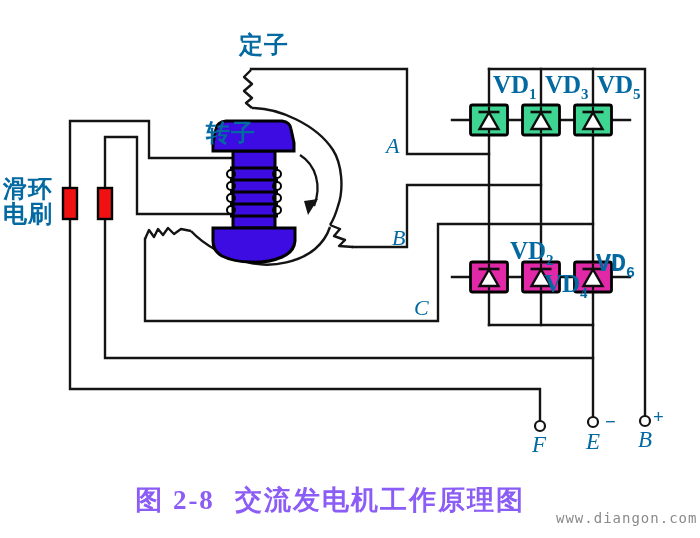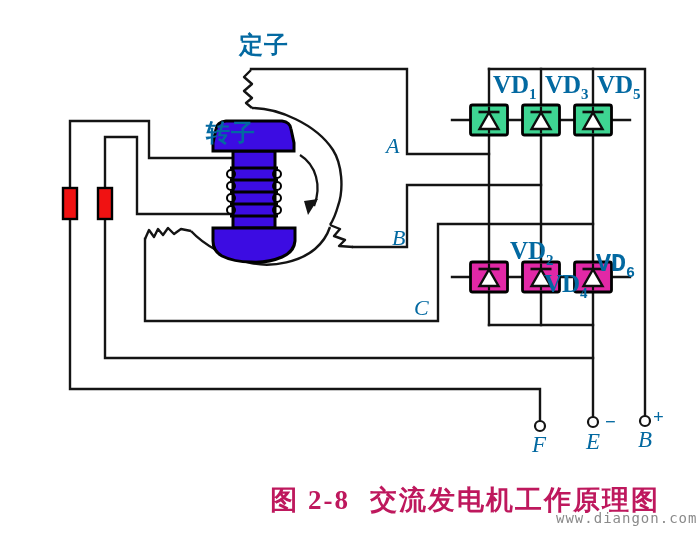--- a/index.html
+++ b/index.html
@@ -12,22 +12,22 @@
     position:absolute;color:#0369a1;font-size:24px;line-height:25px;
     white-space:nowrap;font-family:"Liberation Serif","DejaVu Serif",serif;
   }
   .cn{font-weight:600;letter-spacing:1px;}
   .vd{font-size:25px;line-height:26px;font-weight:600;}
   .vd sub{font-size:15px;line-height:0;}
   .it{font-style:italic;font-size:22px;}
   .term{font-style:italic;font-size:23px;}
   .sign{font-style:normal;font-size:19px;font-weight:600;}
   .caption{
-    position:absolute;left:0;top:482px;width:660px;text-align:right;
-    font-size:27px;color:#be185d;font-weight:600;letter-spacing:2px;
+    position:absolute;left:0;top:482px;width:660px;text-align:center;
+    font-size:27px;color:#8b5cf6;font-weight:600;letter-spacing:2px;
   }
   .caption .cap-title{margin-left:20px;}
   .watermark{
     position:absolute;left:556px;top:510px;font-size:14px;color:#8a8a8a;
     font-family:"DejaVu Sans Mono","Liberation Mono",monospace;letter-spacing:1px;
   }
 </style>
 </head>
 <body>
 
@@ -121,20 +121,24 @@
 
     <g fill="#ffffff" stroke="#141414" stroke-width="2.2">
       <circle cx="540" cy="426" r="5"></circle>
       <circle cx="593" cy="422" r="5"></circle>
       <circle cx="645" cy="421" r="5"></circle>
     </g>
   </svg>
 
   <div class="lbl cn" style="left:239px;top:33px;">定子</div>
   <div class="lbl cn" style="left:158px;top:121px;margin-left:48px;">转子</div>
+  <div class="lbl cn" style="left:3px;top:177px;">
+    <span style="display:block;">滑环</span>
+    <span style="display:block;">电刷</span>
+  </div>
 
   <div class="lbl vd" style="left:493px;top:72px;"><span>VD</span><sub>1</sub></div>
   <div class="lbl vd" style="left:545px;top:72px;"><span>VD</span><sub>3</sub></div>
   <div class="lbl vd" style="left:597px;top:72px;"><span>VD</span><sub>5</sub></div>
   <div class="lbl vd" style="left:491px;top:238px;margin-left:19px;"><span>VD</span><sub>2</sub></div>
   <div class="lbl vd" style="left:544px;top:238px;margin-top:33px;"><span>VD</span><sub>4</sub></div>
   <div class="lbl vd" style="left:596px;top:252px;font-family:Liberation Mono, monospace;"><span>VD</span><sub>6</sub></div>
 
   <div class="lbl it" style="left:386px;top:133px;">A</div>
   <div class="lbl it" style="left:392px;top:225px;">B</div>

